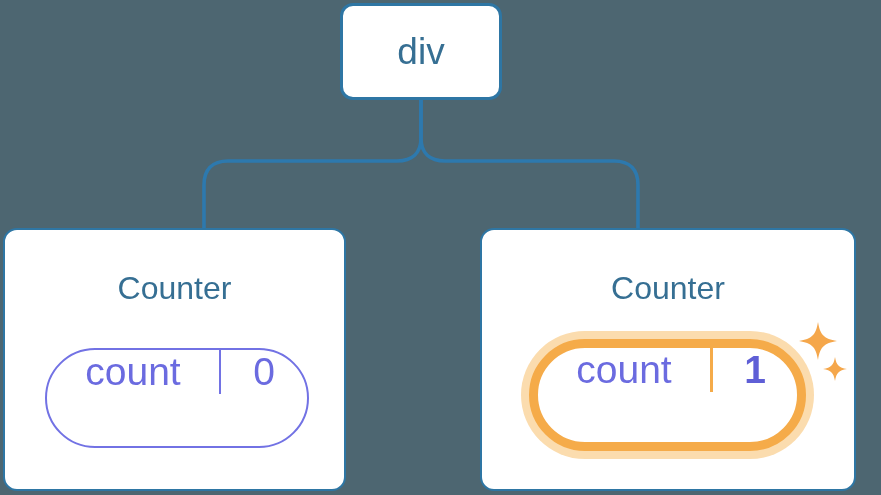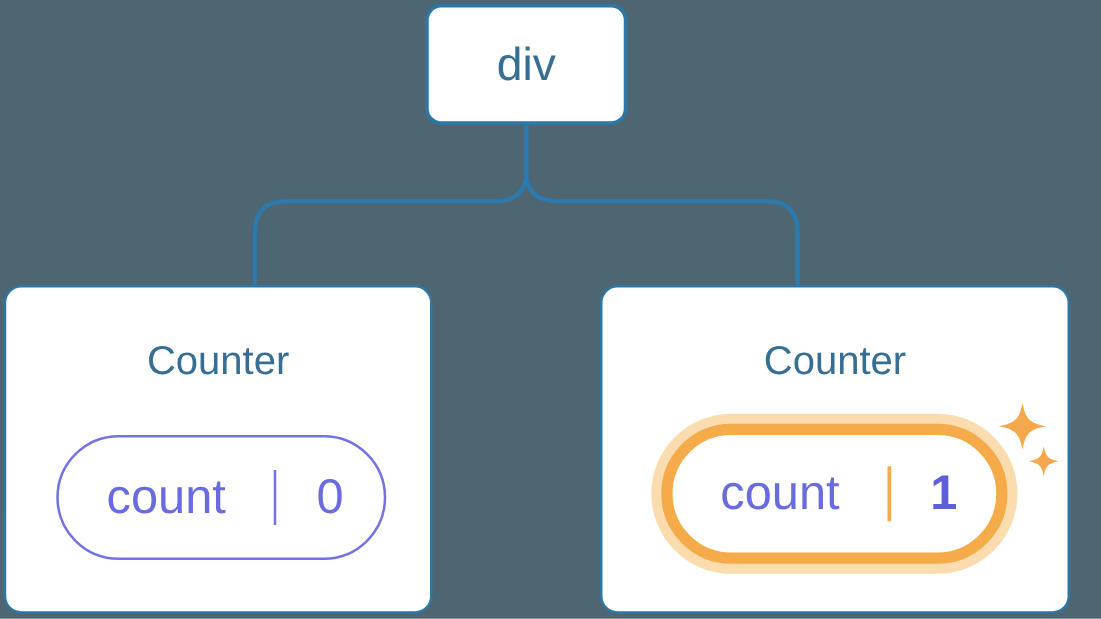--- a/index.html
+++ b/index.html
@@ -56,21 +56,21 @@
     font-weight: 500;
     color: #366f93;
     line-height: 1;
   }
 
   .state-pill {
     position: absolute;
     box-sizing: border-box;
     background: #ffffff;
     display: flex;
-    align-items: center;
+    align-items: flex-start;
     border-radius: 60px;
     overflow: hidden;
   }
   .state-pill.plain {
     left: 40px; top: 118px;
     width: 264px; height: 100px;
     border: 2.5px solid #7272e4;
   }
   .state-pill.highlighted {
     left: 47px; top: 109px;

